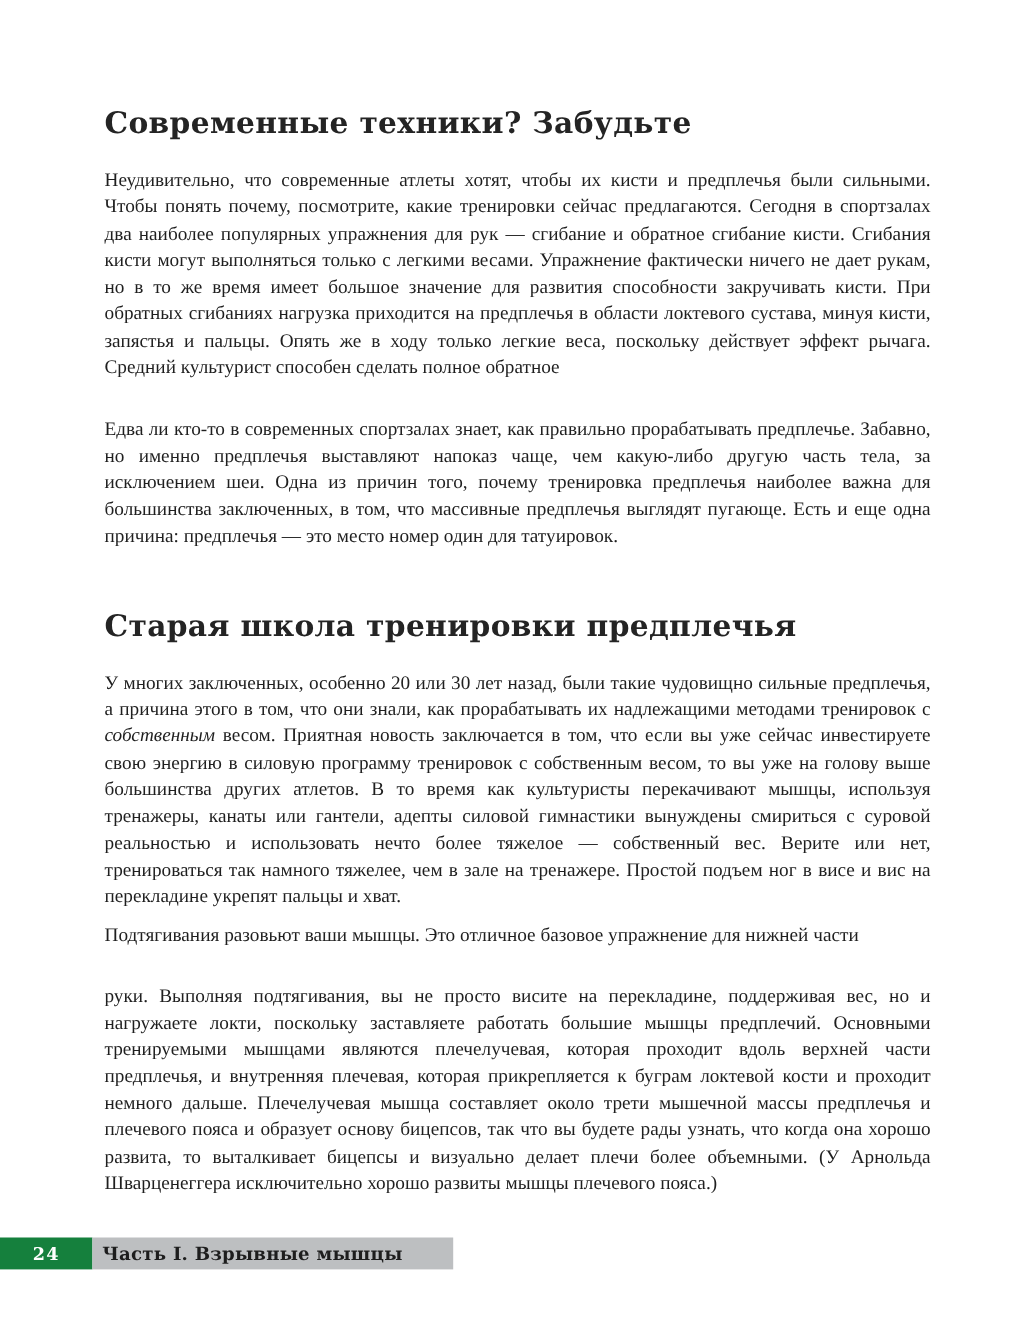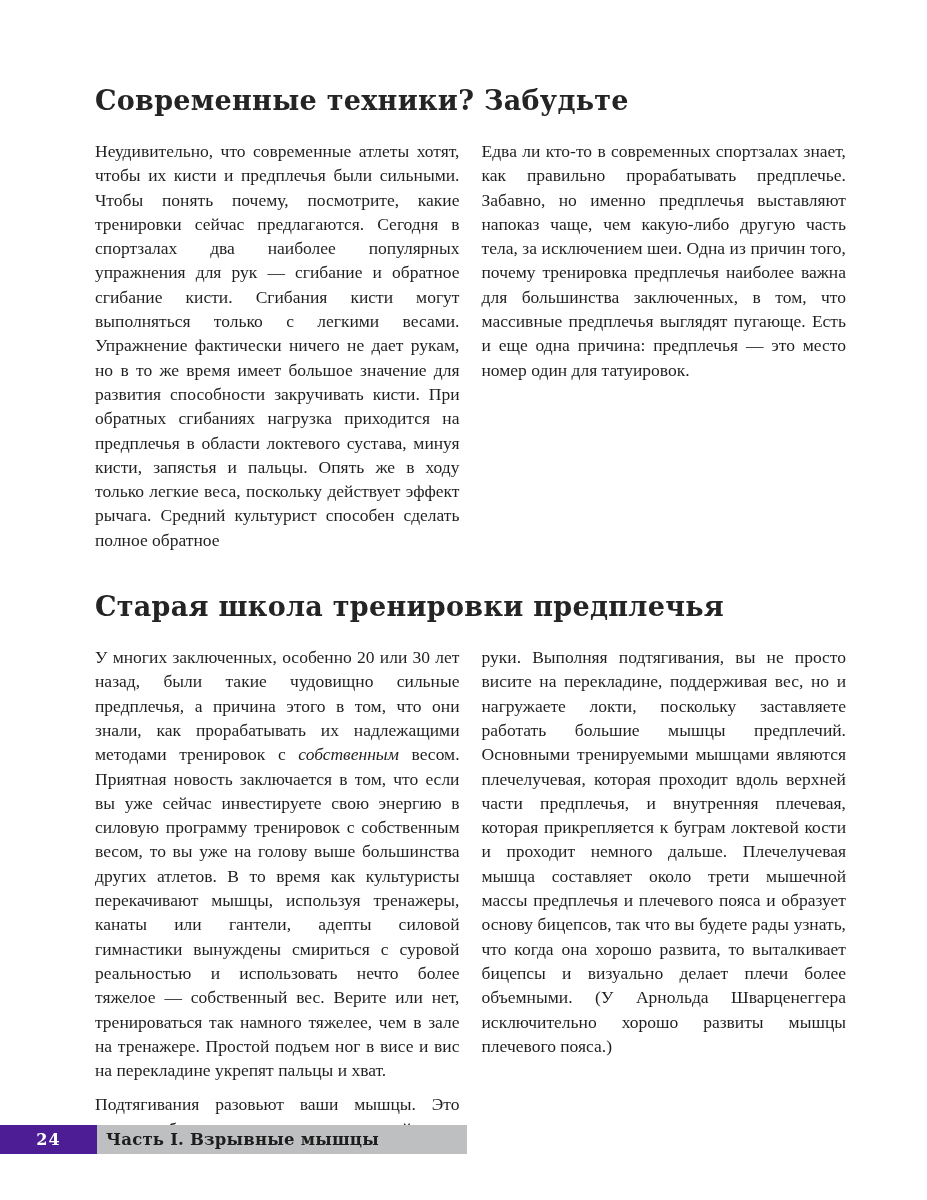--- a/index.html
+++ b/index.html
@@ -10,40 +10,41 @@
   body {
     width: 927px;
     height: 1200px;
     position: relative;
     font-family: "Liberation Serif", serif;
     overflow: hidden;
   }
   .content {
     position: absolute;
     left: 95px;
-    top: 0;
+    top: 12px;
     width: 751px;
     padding-top: 86px;
   }
   .section-heading {
     font-family: "DejaVu Serif", serif;
     font-weight: bold;
     font-size: 27px;
     line-height: 30px;
     color: #242424;
     letter-spacing: 0.3px;
     margin: 0;
   }
   .section + .section {
-    margin-top: 30px;
+    margin-top: 46px;
   }
   .cols {
     display: flex;
     gap: 22px;
     margin-top: 23px;
+    flex-direction: column;
   }
   .col {
     flex: 1;
     text-align: justify;
     font-size: 17.5px;
     line-height: 24.3px;
     color: #1f1f1f;
   }
   .col p {
     margin: 0 0 10px 0;
@@ -54,33 +55,33 @@
   }
   .footer {
     position: absolute;
     left: 0;
     top: 1125px;
     height: 29px;
     display: flex;
     align-items: stretch;
   }
   .page-num-box {
-    width: 97px;
-    background: #4c1d95;
+    width: 84px;
+    background: #15803d;
     color: #ffffff;
     display: flex;
     align-items: center;
     justify-content: center;
     font-family: "DejaVu Serif", serif;
     font-weight: bold;
     font-size: 16px;
     letter-spacing: 1px;
   }
   .chapter-bar {
-    width: 370px;
+    width: 328px;
     background: #bdbfc1;
     display: flex;
     align-items: center;
     padding-left: 9px;
     box-sizing: border-box;
     font-family: "DejaVu Serif", serif;
     font-weight: bold;
     font-size: 16.5px;
     color: #1d1d1d;
     letter-spacing: 0.2px;

